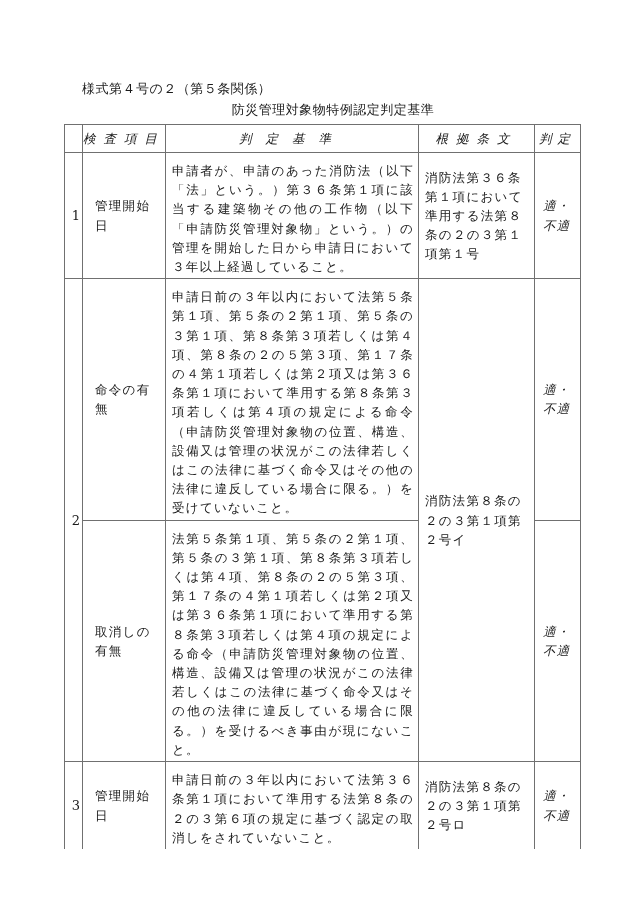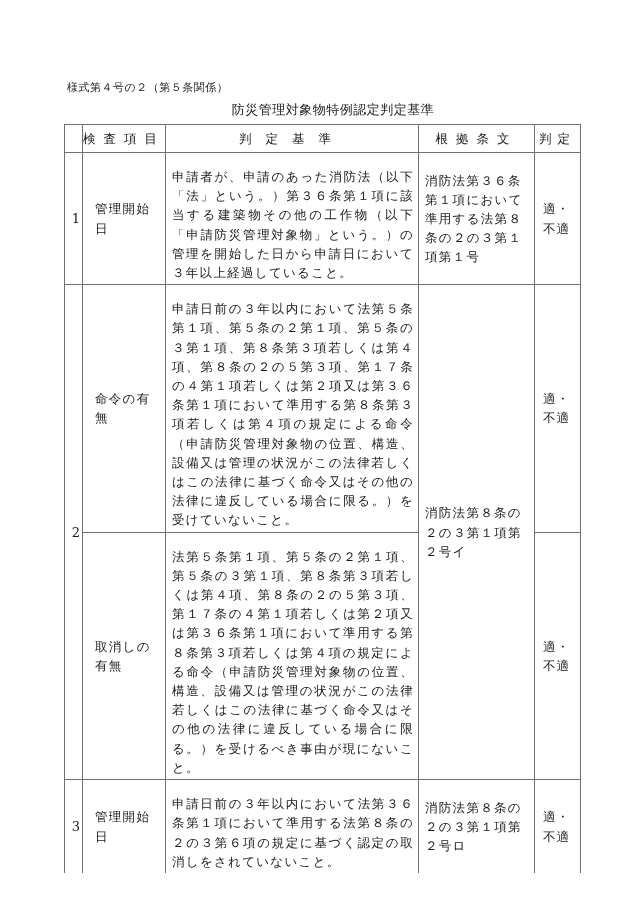--- a/index.html
+++ b/index.html
@@ -1,27 +1,27 @@
 <!DOCTYPE html>
 <html><head>
 <meta charset="utf-8">
 <style>
   html, body { margin: 0; padding: 0; background: #ffffff; }
   body { width: 630px; height: 903px; position: relative; overflow: hidden;
          font-family: "DejaVu Serif", "Liberation Serif", serif; color: #1a1a1a; }
-  .form-no { position: absolute; left: 67px; top: 80px; font-size: 11px; letter-spacing: 0.5px; }
+  .form-no { position: absolute; left: 82px; top: 80px; font-size: 13px; letter-spacing: 0.5px; }
   .doc-title { position: absolute; left: 7px; width: 630px; top: 101px; text-align: center; font-size: 13px; letter-spacing: 0.5px; padding-left: 22px; box-sizing: border-box; }
   .tbl { position: absolute; left: 64px; top: 124px; width: 516px; border-collapse: collapse; table-layout: fixed; }
   .tbl td, .tbl th { border: 1px solid #707070; font-weight: normal; font-size: 12.5px; line-height: 19.2px; padding: 0; vertical-align: middle; letter-spacing: 1.3px; }
-  .tbl th { height: 27px; letter-spacing: 8px; text-align: center; }
+  .tbl th { height: 27px; letter-spacing: 8px; text-align: center; font-style: italic; }
   .tbl .no { text-align: right; padding-right: 2px; letter-spacing: 0; font-size: 13px; }
   .tbl .item { padding-left: 12px; padding-right: 3px; }
-  .tbl .crit { padding: 14px 4px 2px 6px; text-align: justify; }
+  .tbl .crit { padding: 8px 4px 2px 6px; text-align: justify; }
   .tbl .basis { padding: 2px 4px 2px 6px; margin-left: 20px; }
-  .tbl .judge { padding-left: 8px; letter-spacing: 1px; }
+  .tbl .judge { padding-left: 8px; letter-spacing: 1px; font-style: italic; }
   .tbl tr.last td { border-bottom: none; }
 </style>
 </head>
 <body>
 
 <div class="form-no">様式第４号の２（第５条関係）</div>
 <div class="doc-title">防災管理対象物特例認定判定基準</div>
 
 <table class="tbl">
   <colgroup>

